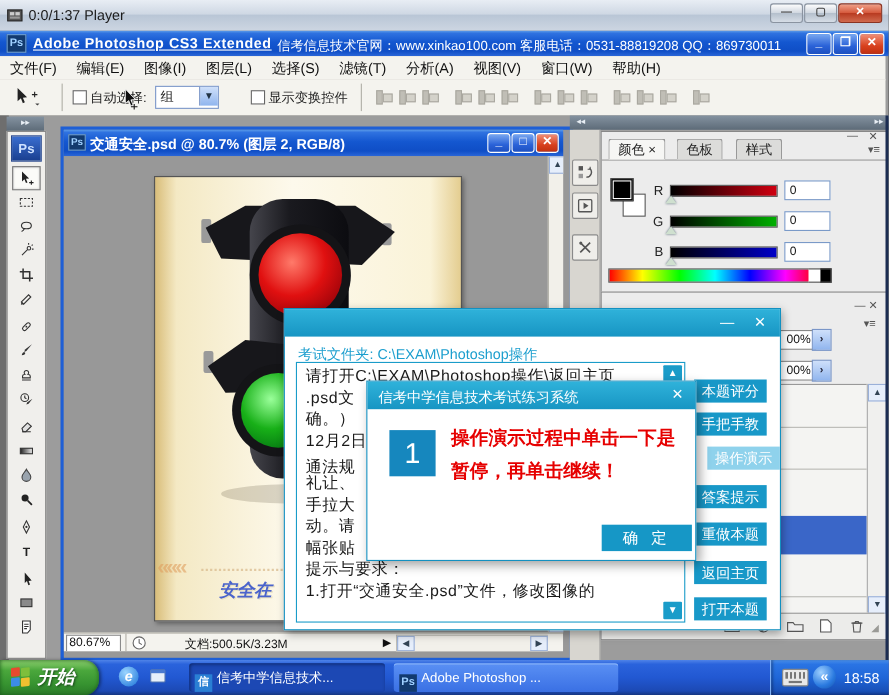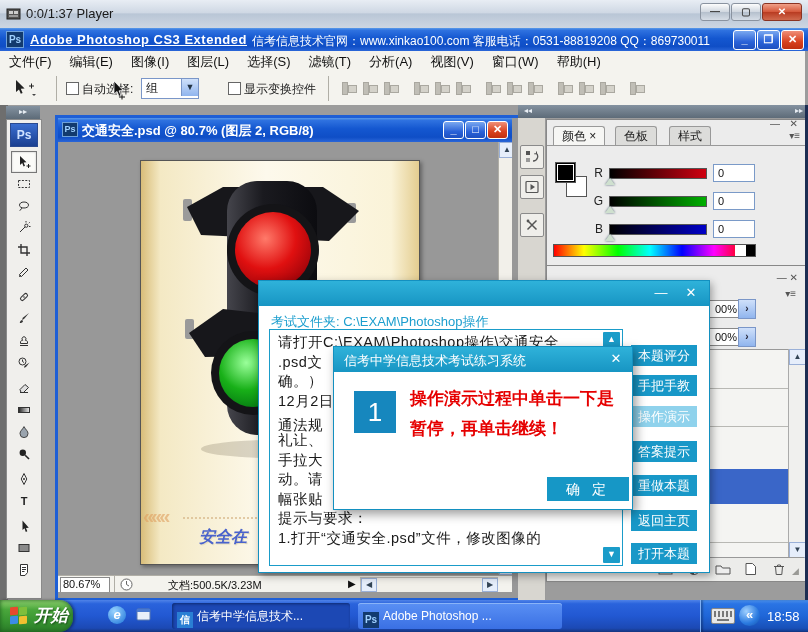--- a/index.html
+++ b/index.html
@@ -131,35 +131,35 @@
     background:linear-gradient(180deg,#2fb2da,#1795c3);color:#fff;font-size:13px;}
   .teal-title .t{position:absolute;left:10px;top:5px;}
   .teal-ctl{position:absolute;top:4px;color:#fff;font-size:13px;width:16px;text-align:center;}
   #exam-folder{position:absolute;left:12px;top:32px;font-size:13px;color:#1b9ece;}
   #exam-textarea{position:absolute;left:10px;top:48px;width:352px;height:235px;border:1px solid #1a9cc9;background:#fff;overflow:hidden;}
   .exam-line{position:absolute;left:8px;font-size:14.5px;line-height:19.6px;color:#1a1a1a;white-space:nowrap;letter-spacing:.5px;}
   .ta-scroll{position:absolute;right:2px;width:17px;height:16px;background:#1a9cc9;color:#fff;font-size:9px;
     text-align:center;line-height:15px;border-radius:1px;}
   .side-btn{position:absolute;left:372px;width:66px;height:21px;background:#1898c8;color:#fff;
     font-size:13px;text-align:center;line-height:21px;}
-  .side-btn.active{background:#8fd2ec;}
+  .side-btn.active{background:#8fd2ec;margin-left:12px;}
 
   
   #inner-dialog{left:333px;top:318px;width:298px;height:162px;background:#fff;border:1px solid #1390c0;
     box-shadow:3px 4px 10px rgba(0,0,0,.4);z-index:60;}
   #inner-step{position:absolute;left:20px;top:44px;width:42px;height:42px;background:#1687be;color:#fff;
     font-size:26px;text-align:center;line-height:42px;}
   .inner-msg{position:absolute;left:76px;font-size:17px;font-weight:bold;color:#e60000;white-space:nowrap;}
   #ok-btn{position:absolute;left:213px;top:130px;width:82px;height:24px;background:#1697c6;color:#fff;
     font-size:14px;text-align:center;line-height:24px;letter-spacing:4px;}
 
   
   #taskbar{left:0;top:600px;width:808px;height:32px;
     background:linear-gradient(180deg,#4f83e8 0%,#2a63dc 12%,#2258d2 50%,#1c49b4 88%,#15357e 100%);z-index:100;}
-  #start-btn{left:0;top:0;width:73px;height:32px;border-radius:0 14px 14px 0;
+  #start-btn{left:0;top:0;width:90px;height:32px;border-radius:0 14px 14px 0;
     background:linear-gradient(180deg,#8fd070 0%,#4aa73c 30%,#369230 70%,#2a7a28 100%);
     box-shadow:inset 0 0 4px #1d5c1d, 2px 0 3px rgba(0,0,0,.4);}
   #start-label{left:34px;top:4px;color:#fff;font-size:17px;font-weight:bold;font-style:italic;
     text-shadow:1px 1px 2px #1a4a1a;}
   .win-flag{left:10px;top:7px;width:18px;height:18px;}
   .win-flag i{position:absolute;width:8px;height:8px;border-radius:1px;}
   .task-btn{top:3px;height:26px;border-radius:3px;color:#fff;font-size:12px;line-height:26px;}
   .task-icon{display:inline-block;width:16px;height:16px;font-size:10px;font-weight:bold;text-align:center;
     line-height:16px;vertical-align:-3px;margin:0 4px 0 5px;}
   #tray{left:700px;top:0;width:108px;height:32px;
@@ -516,21 +516,21 @@
 
     <div id="exam-dialog" class="abs">
       <div class="teal-title">
         <span class="teal-ctl" style="right:40px">—</span>
         <span class="teal-ctl" style="right:10px">✕</span>
       </div>
       <div id="exam-folder">考试文件夹: C:\EXAM\Photoshop操作</div>
       <div id="exam-textarea">
         <div class="ta-scroll" style="top:2px">▲</div>
         <div class="ta-scroll" style="bottom:2px">▼</div>
-      <div class="exam-line" style="top: 3px;">请打开C:\EXAM\Photoshop操作\交通安全</div>
+      <div class="exam-line" style="top: 3px;">请打开C:\EXAM\Photoshop操作\返回主页</div>
           <div class="exam-line" style="top: 22.6px;">.psd文</div>
           <div class="exam-line" style="top: 42.2px;">确。）</div>
           <div class="exam-line" style="top: 61.8px;">12月2日</div>
           <div class="exam-line" style="top: 86px;">通法规</div>
           <div class="exam-line" style="top: 101px;">礼让、</div>
           <div class="exam-line" style="top: 120.6px;">手拉大</div>
           <div class="exam-line" style="top: 140.2px;">动。请</div>
           <div class="exam-line" style="top: 159.8px;">幅张贴</div>
           <div class="exam-line" style="top: 179.4px;">提示与要求：</div>
           <div class="exam-line" style="top: 199px;">1.打开“交通安全.psd”文件，修改图像的</div>

